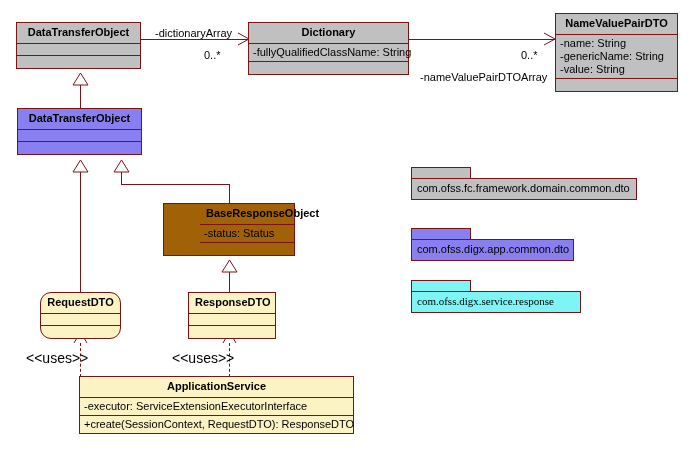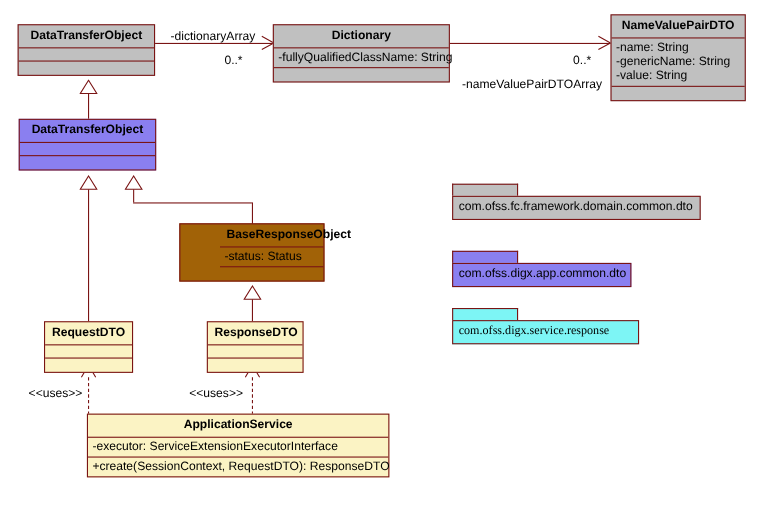--- a/index.html
+++ b/index.html
@@ -87,21 +87,21 @@
   }
   .mult-label {
     position: absolute;
     font-size: 11px;
     color: #000000;
     white-space: nowrap;
     line-height: 12px;
   }
   .stereo-label {
     position: absolute;
-    font-size: 11px;
+    font-size: 14px;
     color: #000000;
     white-space: nowrap;
     line-height: 12px;
   }
 
   
   .pkg { position: absolute; }
   .pkg .pkg-tab {
     position: absolute;
     top: 0;
@@ -229,21 +229,21 @@
   </div>
 
   <div class="uml-class theme-cyan" style="left:163px; top:203px; width:132px;">
     <div class="cls-name">BaseResponseObject</div>
     <div class="cls-compartment">
       <div class="member">-status: Status</div>
     </div>
     <div class="cls-compartment empty"></div>
   </div>
 
-  <div class="uml-class theme-yellow" style="left:40px; top:292px; width:81px;">
+  <div class="uml-class theme-yellow" style="left:40px; top:292px; width:81px;border-radius:11px;">
     <div class="cls-name">RequestDTO</div>
     <div class="cls-compartment empty"></div>
     <div class="cls-compartment empty"></div>
   </div>
 
   <div class="uml-class theme-yellow" style="left:188px; top:292px; width:88px;">
     <div class="cls-name">ResponseDTO</div>
     <div class="cls-compartment empty"></div>
     <div class="cls-compartment empty"></div>
   </div>

